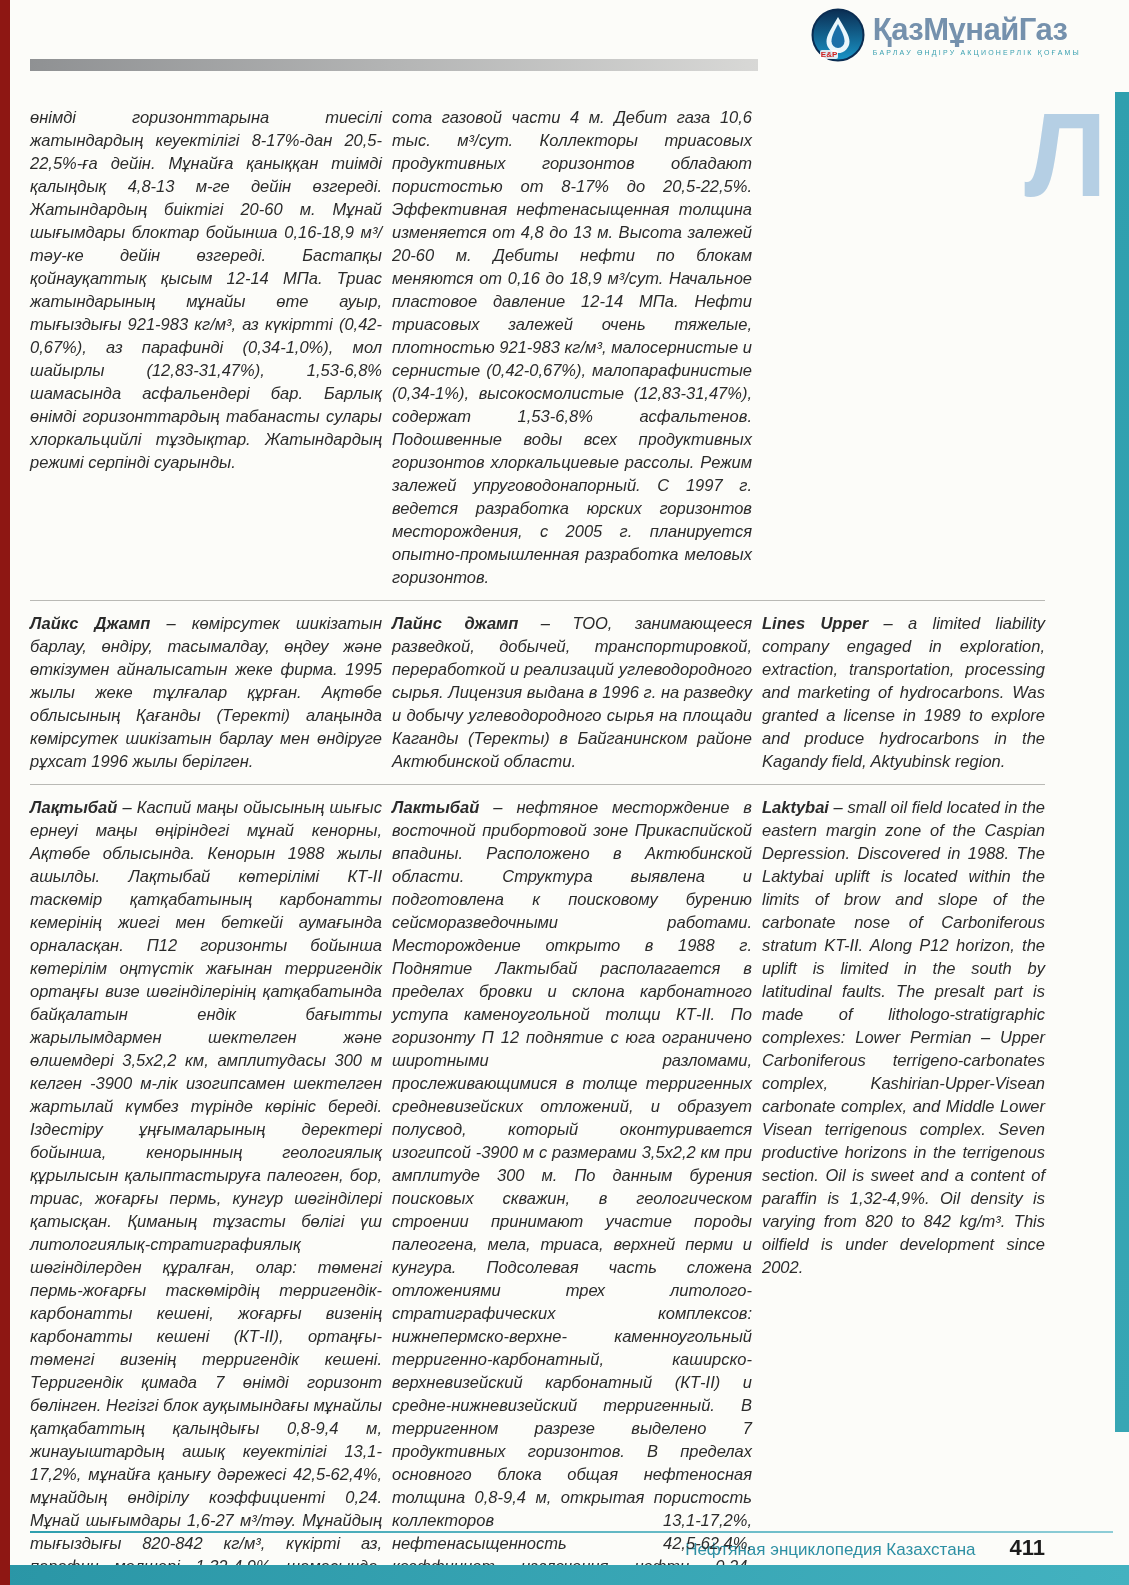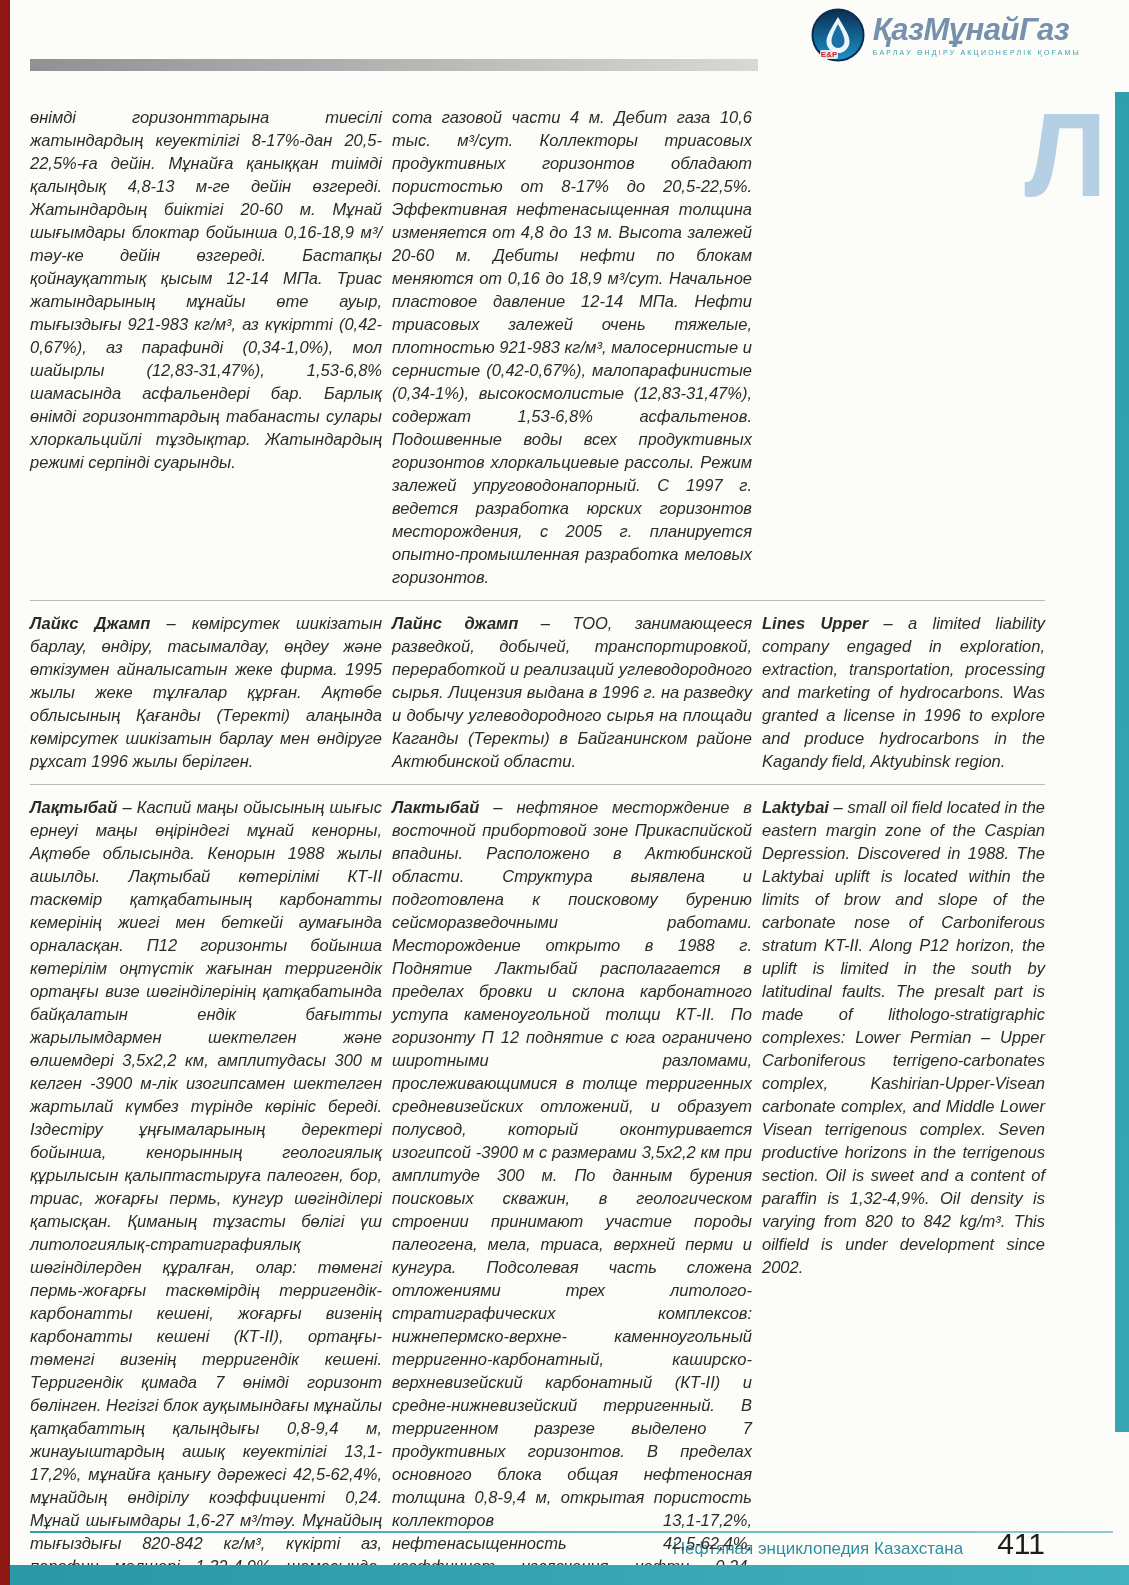--- a/index.html
+++ b/index.html
@@ -16,21 +16,21 @@
   .bar-left   { position:absolute; left:0; top:0; width:10px; height:100%; background:#8e1713; z-index:3; }
   .bar-right  { position:absolute; right:0; top:92px; width:14px; height:1340px; background:linear-gradient(to bottom,#2f9fae,#37a6b4); z-index:1; }
   .bar-bottom { position:absolute; left:0; bottom:0; width:100%; height:20px; background:linear-gradient(to right,#2a96a6,#43b2c0); z-index:2; }
   .top-rule   { position:absolute; left:30px; top:59px; width:728px; height:12px; background:linear-gradient(to right,#8f9193,#d8d8d6); }
 
   
   .logo { position:absolute; top:8px; right:48px; display:flex; align-items:center; gap:8px; }
   .logo-mark { position:relative; width:54px; height:54px; display:inline-block; }
   .logo-badge { position:absolute; left:1px; bottom:3px; font-size:8px; font-weight:bold; color:#cf2222; background:rgba(255,255,255,0.85); padding:0 1px; border-radius:2px;margin-left:8px; }
   .logo-text-wrap { display:flex; flex-direction:column; }
-  .logo-title { font-size:31px; font-weight:bold; color:#7591ad; letter-spacing:-0.5px; line-height:1.05;font-style:italic; }
+  .logo-title { font-size:31px; font-weight:bold; color:#7591ad; letter-spacing:-0.5px; line-height:1.05; }
   .logo-subtitle { font-size:7px; color:#3aa0b0; letter-spacing:2.2px; margin-top:3px; white-space:nowrap; }
 
   .watermark { position:absolute; top:96px; right:22px; font-size:118px; font-weight:bold; color:#b5cfe4; line-height:1; z-index:0; }
 
   
   .content { position:absolute; left:30px; top:106px; width:1015px; z-index:1; }
   .row { display:grid; grid-template-columns:352px 360px 283px; column-gap:10px; }
   .col p {
     margin:0 0 8px 0;
     font-size:16.5px;
@@ -39,21 +39,21 @@
     font-style:italic;
   }
   .col p:last-child { margin-bottom:0; }
   .headword { font-weight:bold; }
   .divider { border:none; border-top:1.5px solid #b9b9b5; margin:11px 0; width:100%; }
 
   
   .footer-rule { position:absolute; left:30px; right:16px; bottom:52px; height:2px; background:linear-gradient(to right,#2f9fae,#8ecdd7); }
   .footer { position:absolute; left:30px; width:1015px; bottom:24px; display:flex; justify-content:flex-end; align-items:baseline; gap:34px; }
   .footer-title { font-size:17px; color:#2d8fa3; }
-  .footer-page { font-size:30px; font-weight:normal; color:#1d1d1d; }
+  .footer-page { font-size:22px; font-weight:bold; color:#1d1d1d; }
 </style>
 </head>
 <body>
 
 <div class="page">
 
   <div class="bar-left"></div>
   <div class="bar-right"></div>
   <div class="bar-bottom"></div>
   <div class="top-rule"></div>
@@ -96,21 +96,21 @@
     <hr class="divider">
 
     <section class="row">
       <div class="col">
         <p><span class="headword">Лайкс Джамп</span> <span>– көмірсутек шикізатын барлау, өндіру, тасымалдау, өңдеу және өткізумен айналысатын жеке фирма. 1995 жылы жеке тұлғалар құрған. Ақтөбе облысының Қағанды (Теректі) алаңында көмірсутек шикізатын барлау мен өндіруге рұхсат 1996 жылы берілген.</span></p>
       </div>
       <div class="col">
         <p><span class="headword">Лайнс джамп</span> <span>– ТОО, занимающееся разведкой, добычей, транспортировкой, переработкой и реализаций углеводородного сырья. Лицензия выдана в 1996 г. на разведку и добычу углеводородного сырья на площади Каганды (Теректы) в Байганинском районе Актюбинской области.</span></p>
       </div>
       <div class="col">
-        <p><span class="headword">Lines Upper</span> <span>– a limited liability company engaged in exploration, extraction, transportation, processing and marketing of hydrocarbons. Was granted a license in 1996 to explore and produce hydrocarbons in the Kagandy field, Aktyubinsk region.</span></p>
+        <p><span class="headword">Lines Upper</span> <span>– a limited liability company engaged in exploration, extraction, transportation, processing and marketing of hydrocarbons. Was granted a license in 1989 to explore and produce hydrocarbons in the Kagandy field, Aktyubinsk region.</span></p>
       </div>
     </section>
 
     <hr class="divider">
 
     <section class="row">
       <div class="col">
         <p><span class="headword">Лақтыбай</span> <span>– Каспий маңы ойысының шығыс ернеуі маңы өңіріндегі мұнай кенорны, Ақтөбе облысында. Кенорын 1988 жылы ашылды. Лақтыбай көтерілімі КТ-II таскөмір қатқабатының карбонатты кемерінің жиегі мен беткейі аумағында орналасқан. П12 горизонты бойынша көтерілім оңтүстік жағынан терригендік ортаңғы визе шөгінділерінің қатқабатында байқалатын ендік бағытты жарылымдармен шектелген және өлшемдері 3,5х2,2 км, амплитудасы 300 м келген -3900 м-лік изогипсамен шектелген жартылай күмбез түрінде көрініс береді. Іздестіру ұңғымаларының деректері бойынша, кенорынның геологиялық құрылысын қалыптастыруға палеоген, бор, триас, жоғарғы пермь, кунгур шөгінділері қатысқан. Қиманың тұзасты бөлігі үш литологиялық-стратиграфиялық шөгінділерден құралған, олар: төменгі пермь-жоғарғы таскөмірдің терригендік-карбонатты кешені, жоғарғы визенің карбонатты кешені (КТ-II), ортаңғы-төменгі визенің терригендік кешені. Терригендік қимада 7 өнімді горизонт бөлінген. Негізгі блок ауқымындағы мұнайлы қатқабаттың қалыңдығы 0,8-9,4 м, жинауыштардың ашық кеуектілігі 13,1-17,2%, мұнайға қанығу дәрежесі 42,5-62,4%, мұнайдың өндірілу коэффициенті 0,24. Мұнай шығымдары 1,6-27 м³/тәу. Мұнайдың тығыздығы 820-842 кг/м³, күкірті аз, парафин мөлшері 1,32-4,9% шамасында. Кенорын 2002 ж. барлануда.</span></p>
       </div>
       <div class="col">

